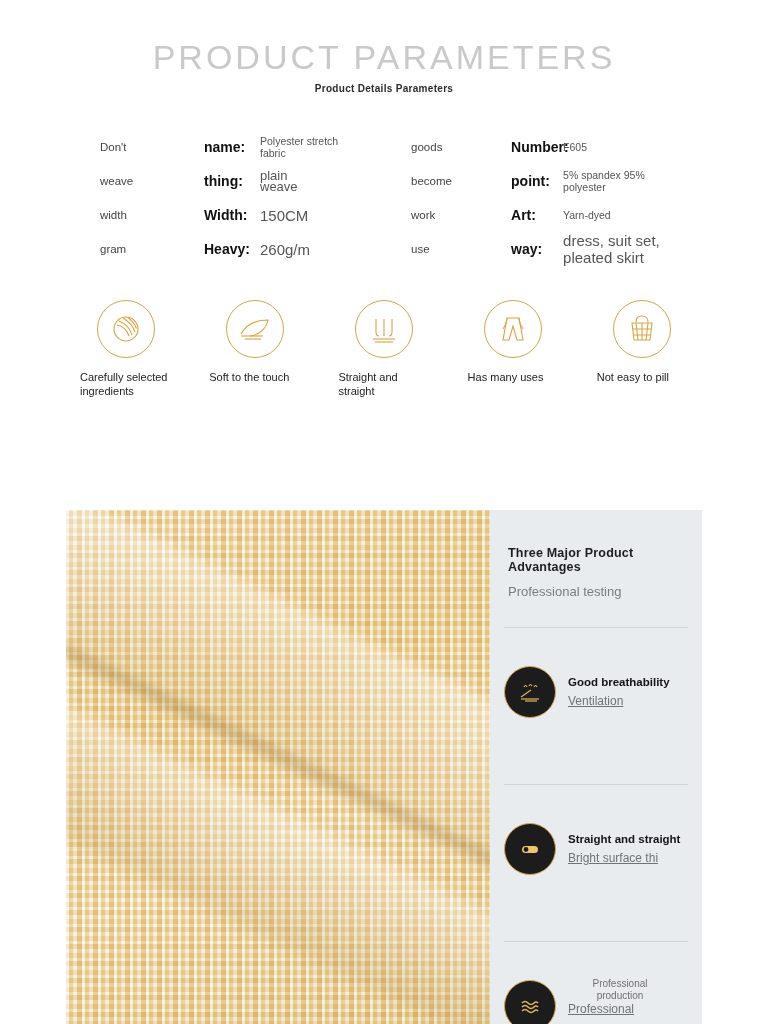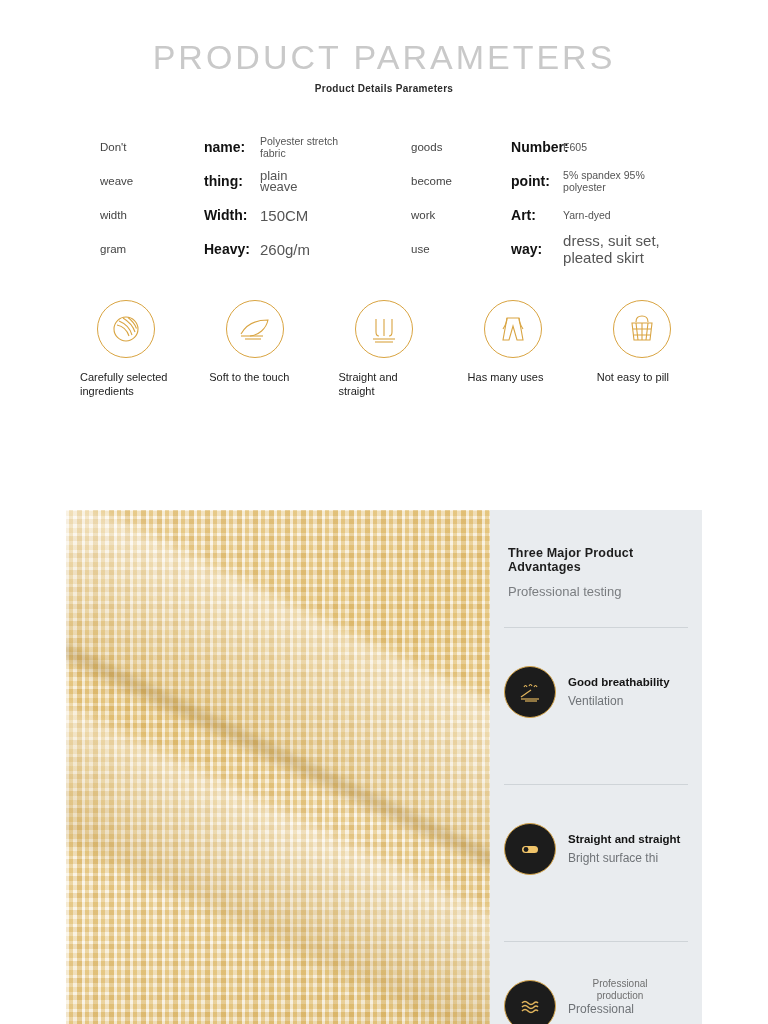--- a/index.html
+++ b/index.html
@@ -210,20 +210,21 @@
   }
   .adv-text-main {
     font-size: 11.5px;
     font-weight: bold;
     color: #141414;
   }
   .adv-text-sub {
     margin-top: 6px;
     font-size: 12px;
     color: #6f7377;
+    text-decoration: underline;
   }
   .adv-text-overlay {
     position: absolute;
     left: 92px;
     top: 36px;
     font-size: 10px;
     color: #6f6f6f;
     text-align: center;
     line-height: 12px;
     width: 76px;

